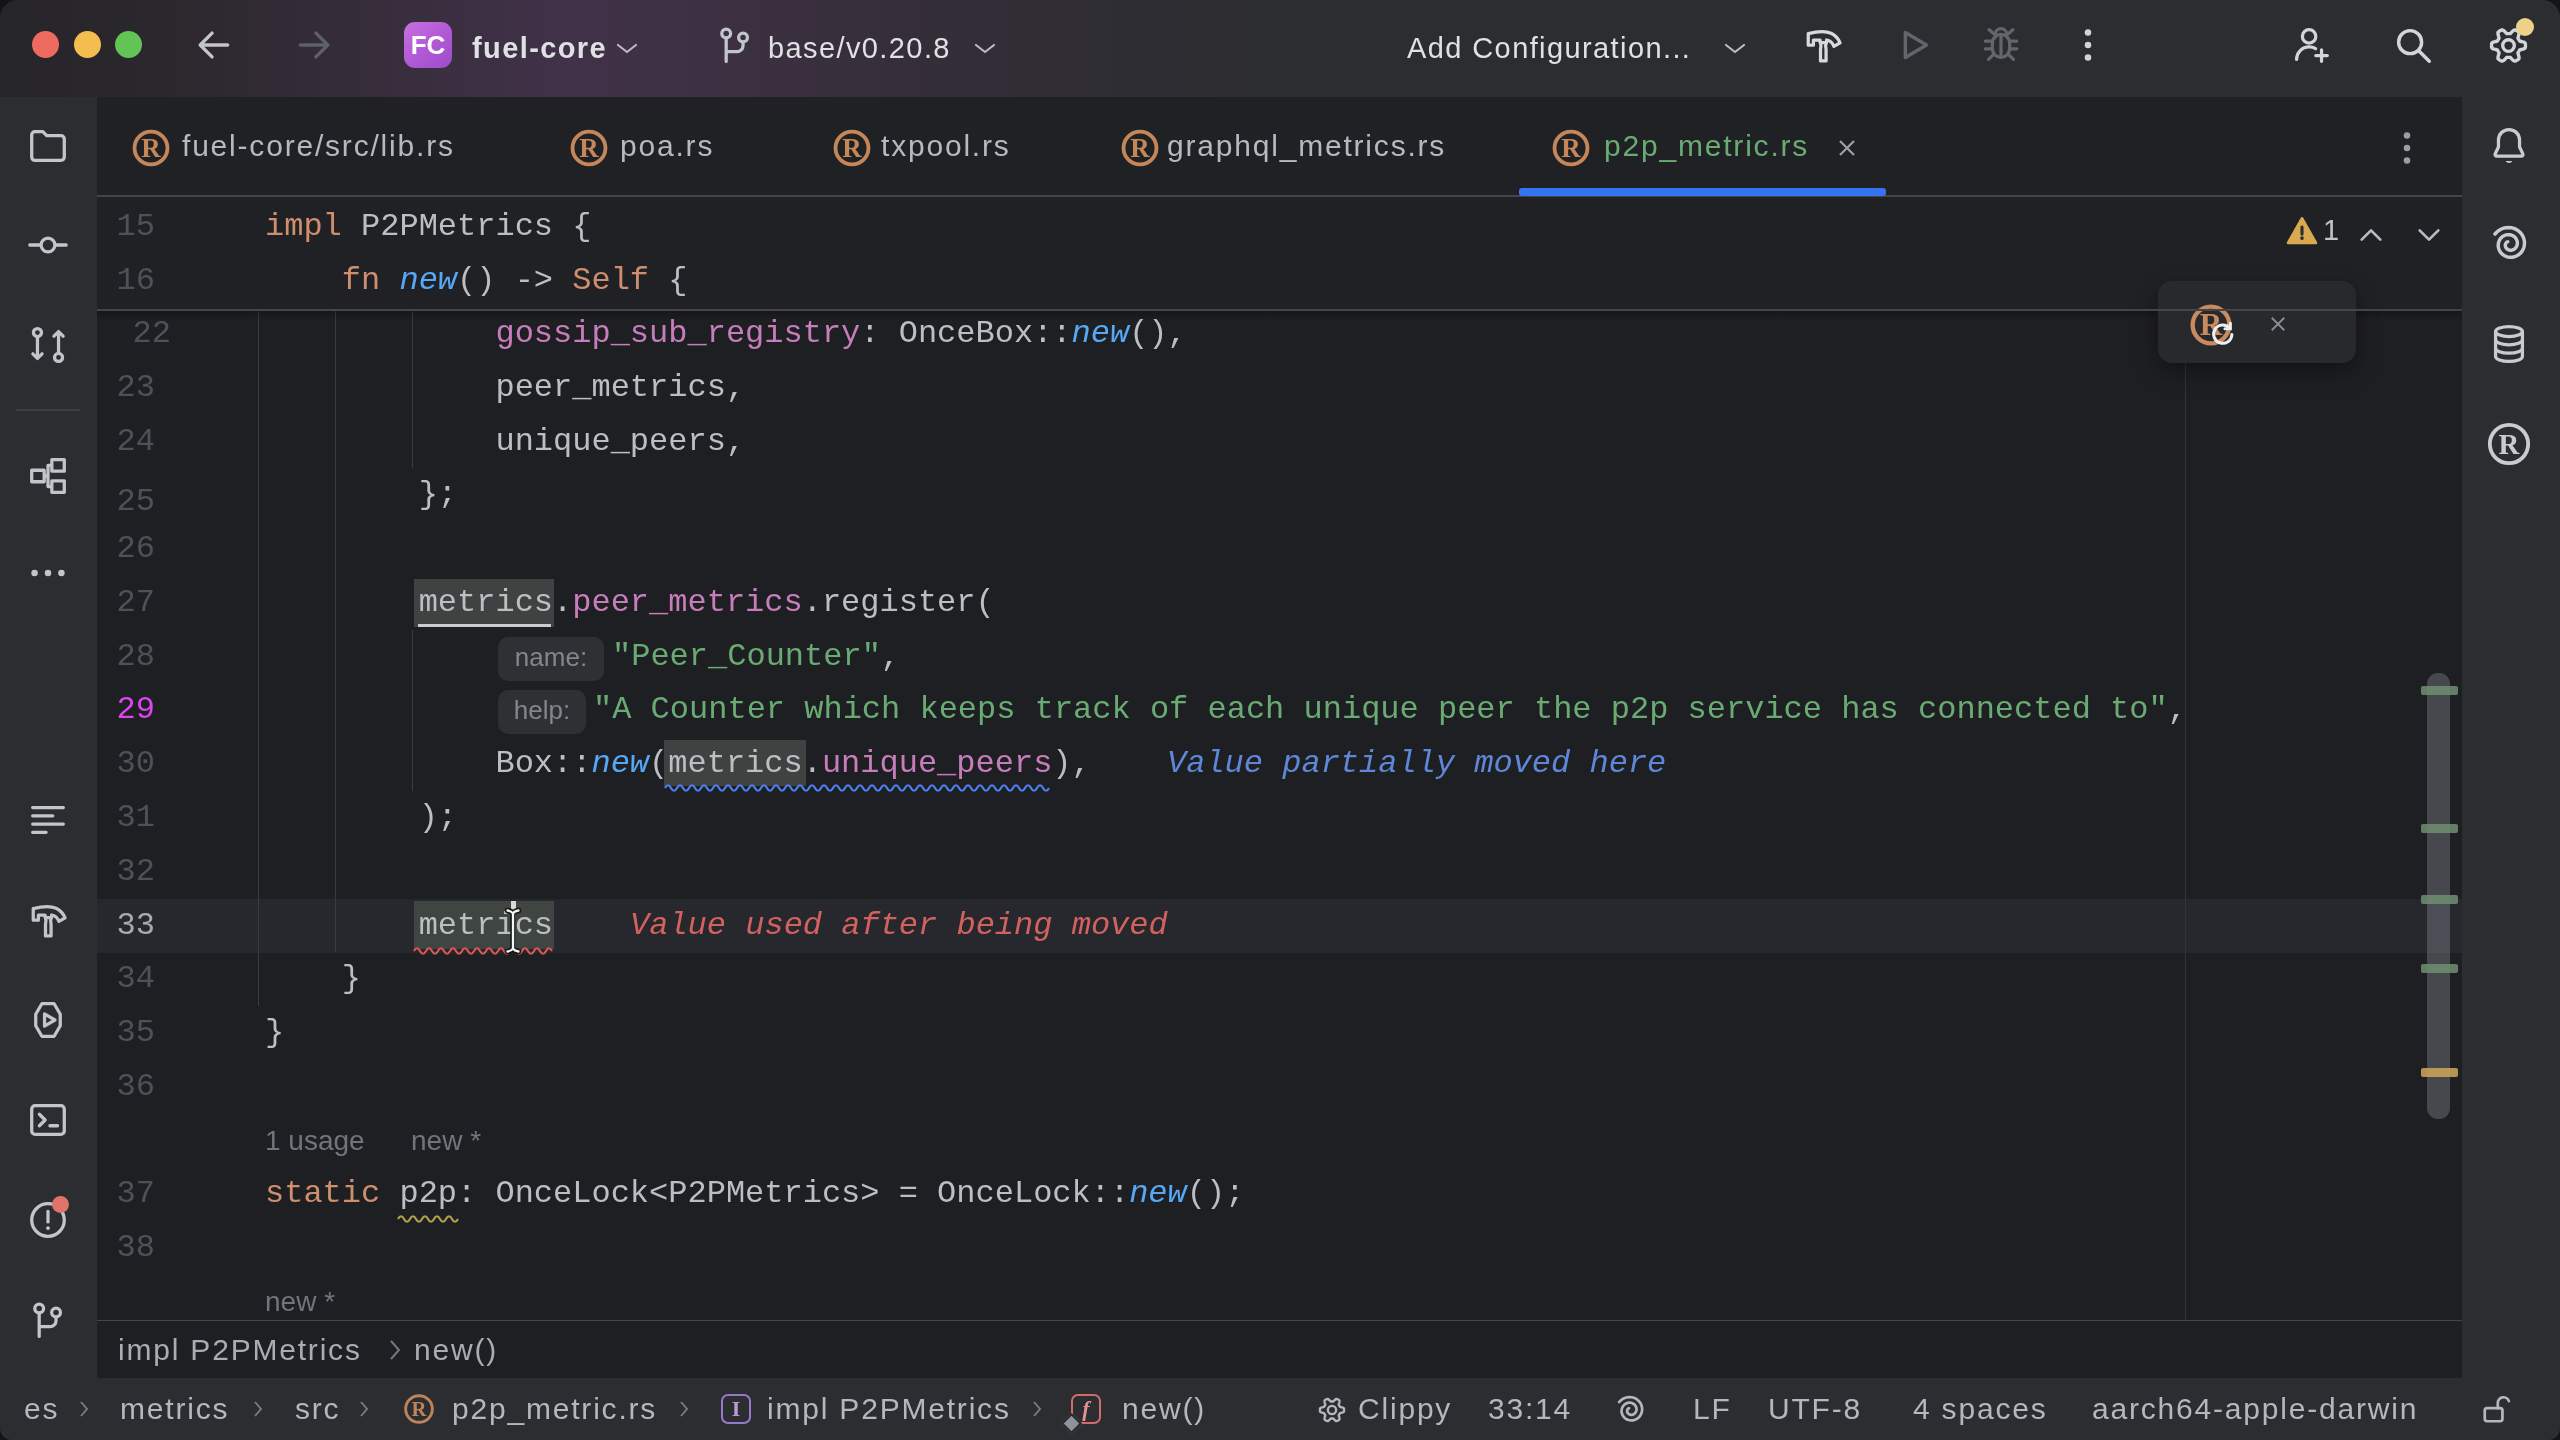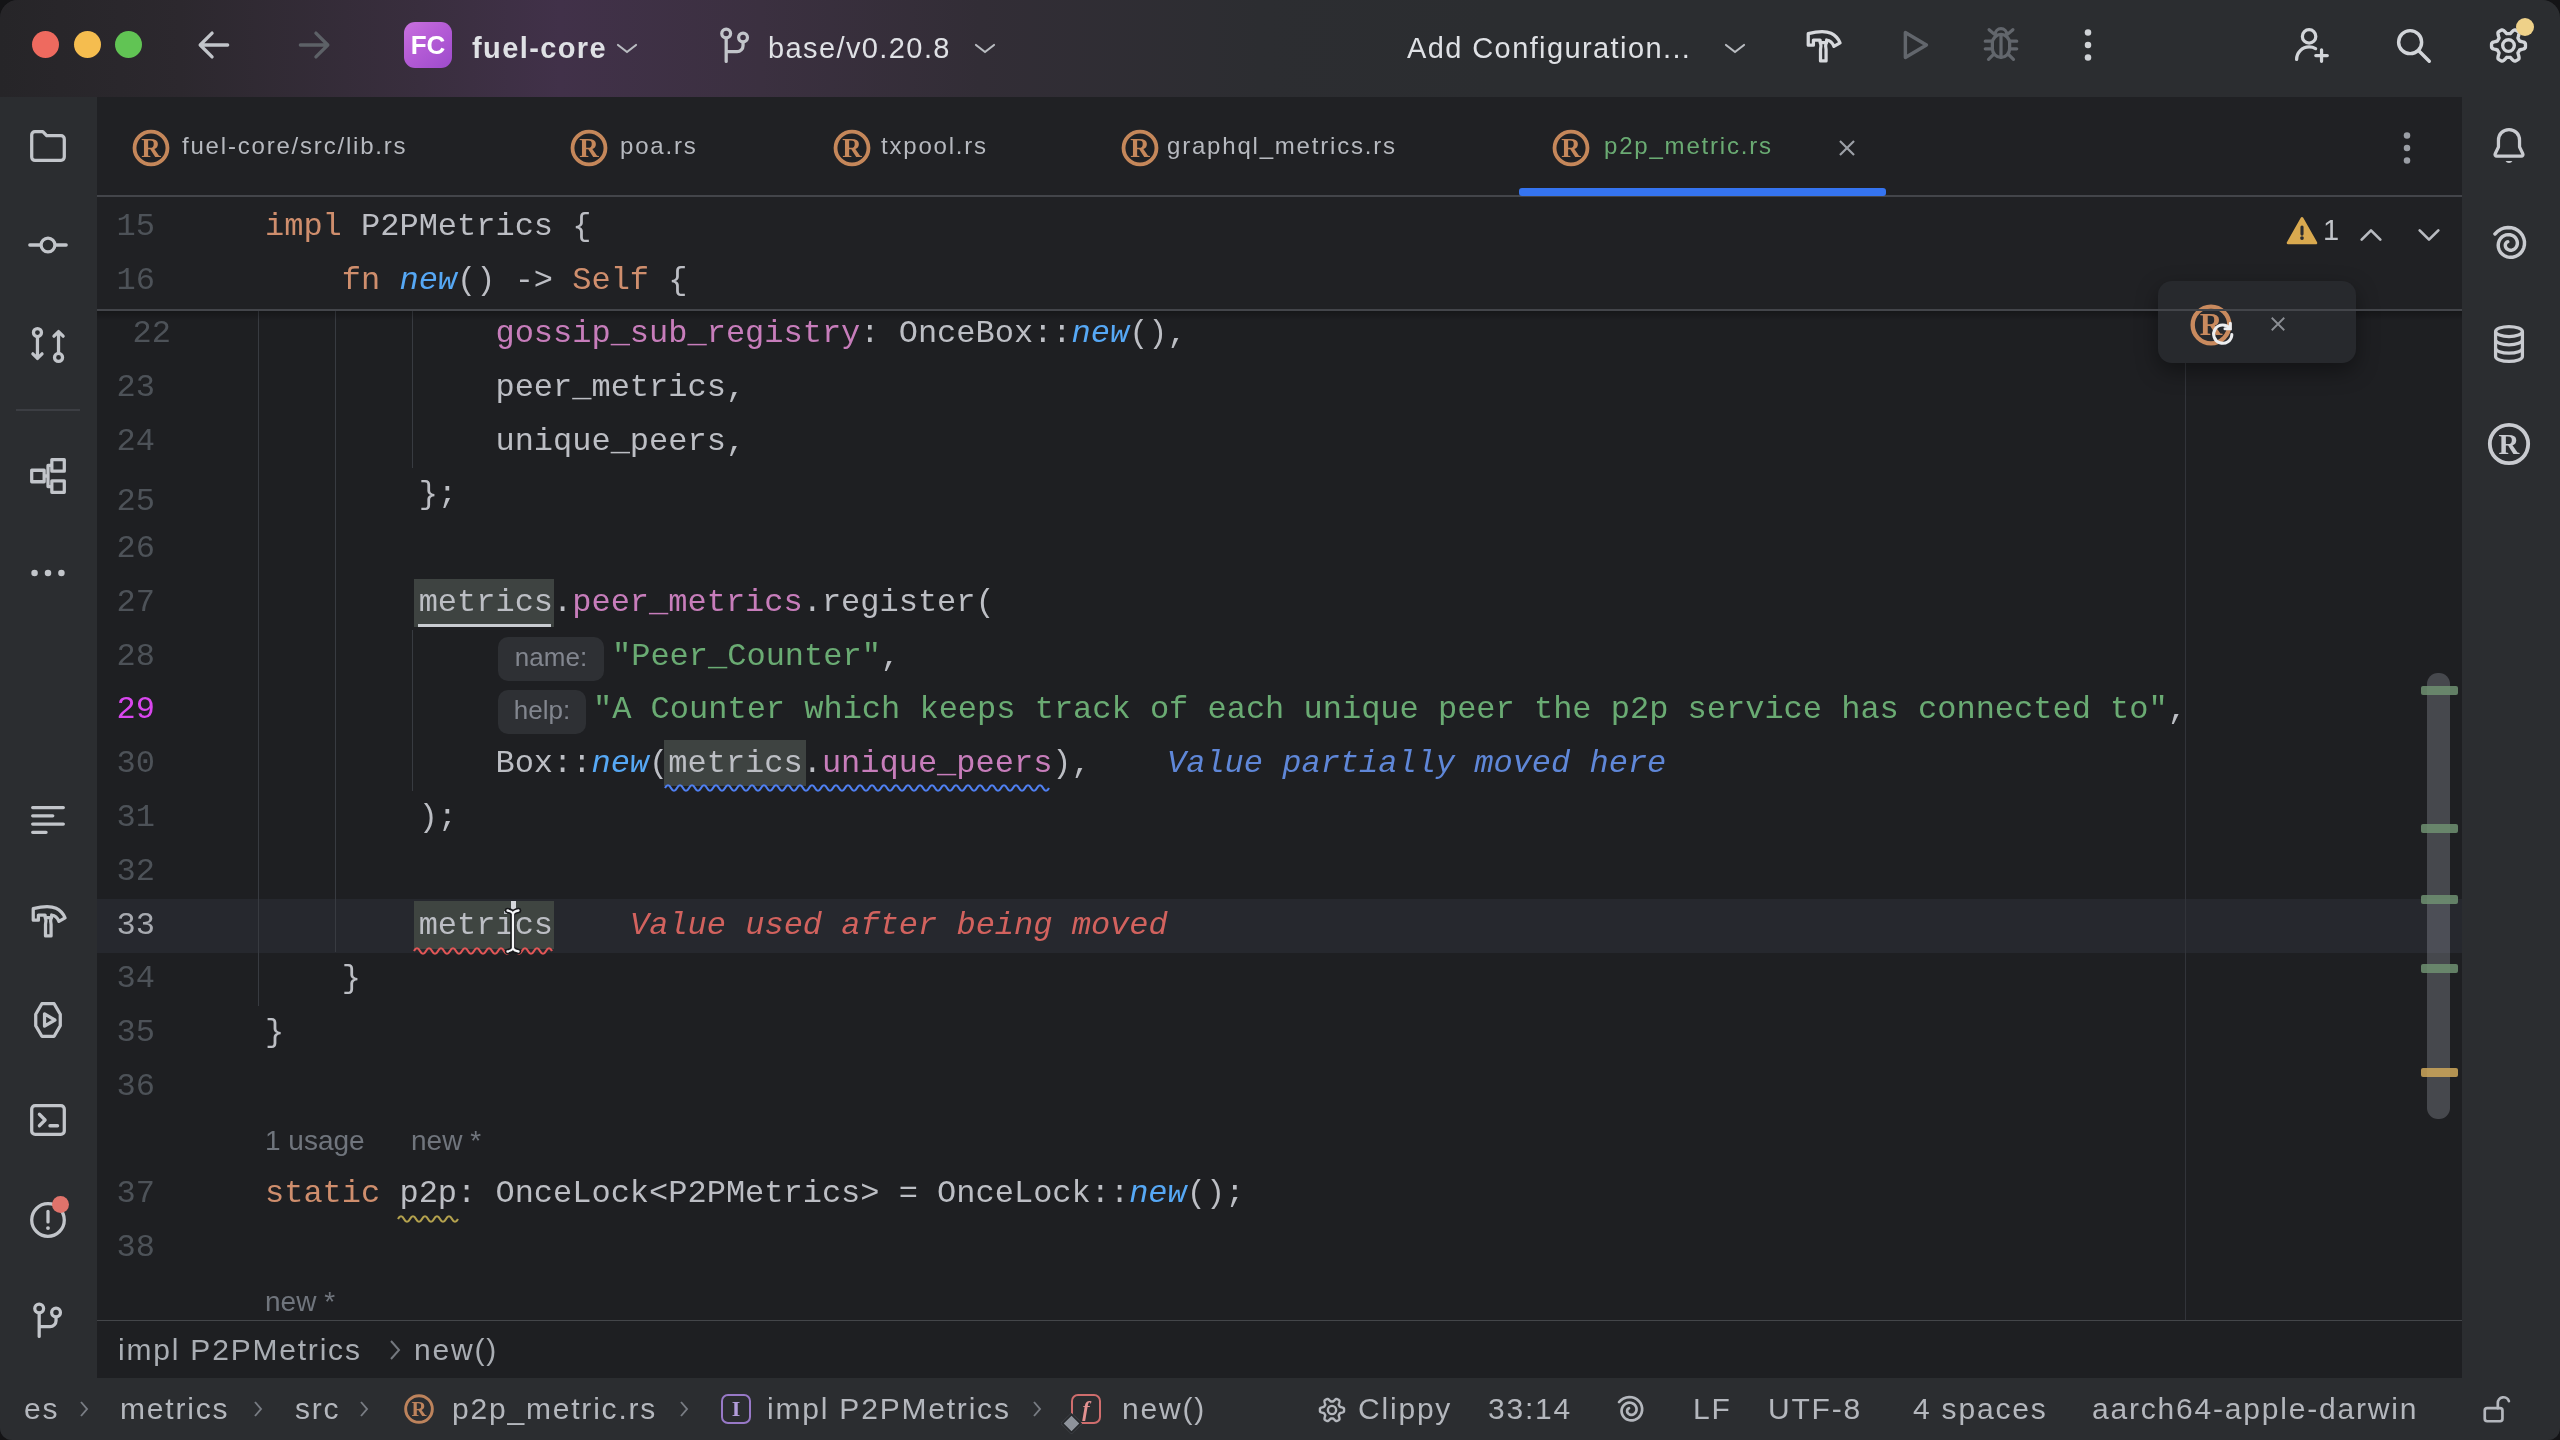--- a/index.html
+++ b/index.html
@@ -6,21 +6,21 @@
   #app{position:relative;width:2560px;height:1440px;overflow:hidden;background:#1e1f22;border-radius:18px 18px 12px 12px;
        font-family:"Liberation Sans",sans-serif;}
   .abs{position:absolute;}
   
   #titlebar{left:0;top:0;width:2560px;height:97px;
     background:linear-gradient(90deg,#262528 0px,#2c282e 180px,#392e3e 420px,#413149 560px,#3b3040 760px,#322d36 980px,#2c2d31 1260px,#2b2d30 1500px,#2b2d30 2560px);}
   .tl{position:absolute;top:31px;width:27px;height:27px;border-radius:50%;}
   .ttext{position:absolute;top:0;height:97px;line-height:97px;color:#dfe1e5;font-size:29px;letter-spacing:1.4px;white-space:pre;}
   
   #tabbar{left:97px;top:97px;width:2365px;height:100px;background:#202124;border-bottom:2px solid #43454a;box-sizing:border-box;}
-  .tabtxt{position:absolute;top:0;height:98px;line-height:98px;font-size:24px;letter-spacing:1.8px;color:#b6b9bf;white-space:pre;}
+  .tabtxt{position:absolute;top:0;height:98px;line-height:98px;font-size:30px;letter-spacing:1.8px;color:#b6b9bf;white-space:pre;}
   
   #leftstrip{left:0;top:97px;width:97px;height:1281px;background:#2b2d30;}
   #rightstrip{left:2462px;top:97px;width:98px;height:1281px;background:#2b2d30;}
   
   #editor{left:97px;top:197px;width:2365px;height:1123px;background:#1e1f22;overflow:hidden;}
   .cl{position:absolute;left:168px;height:54px;line-height:54px;font-family:"Liberation Mono",monospace;
       font-size:32px;color:#bcbec4;white-space:pre;}
   .ln{position:absolute;left:97px;width:58px;height:54px;line-height:54px;text-align:right;
       font-family:"Liberation Mono",monospace;font-size:32px;color:#4d5258;}
   .kw{color:#cf8e6d;}

